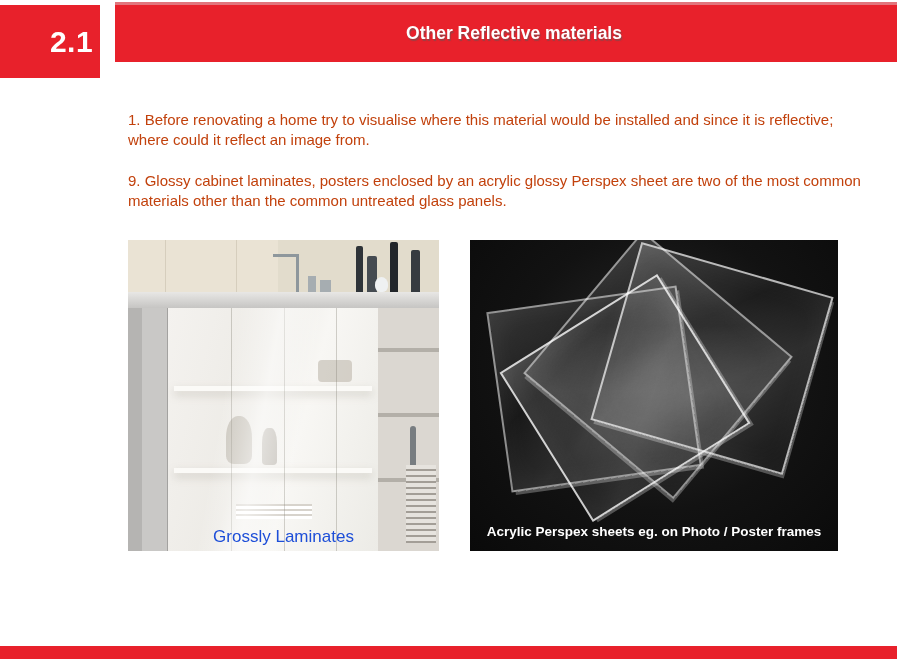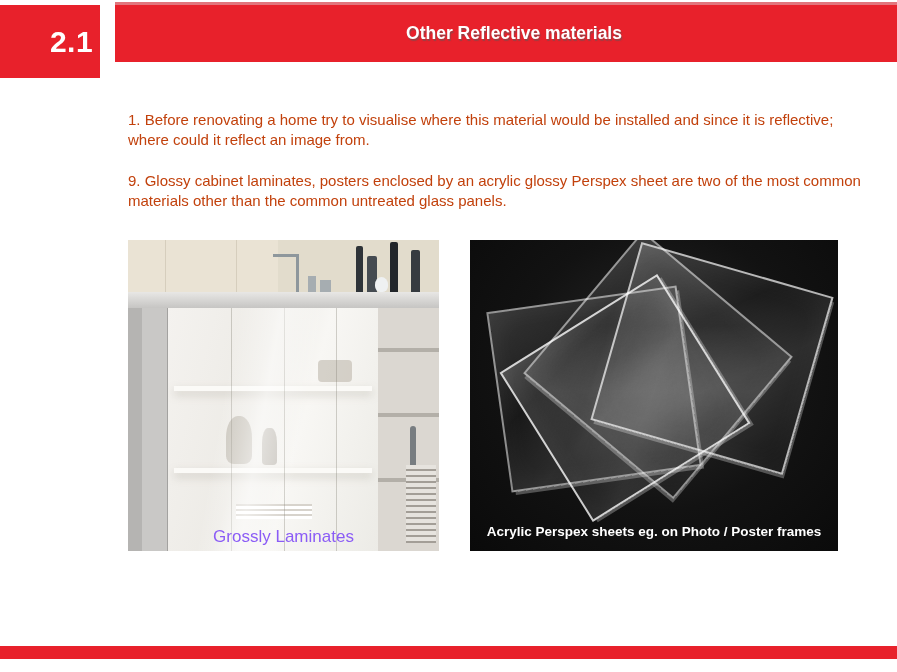--- a/index.html
+++ b/index.html
@@ -78,21 +78,21 @@
   .lp-books { position:absolute; left:68px; top:196px; width:76px; height:15px;
               background:repeating-linear-gradient(0deg,#ffffff 0 3px,#d7d3cc 3px 5px); }
   .lp-open { position:absolute; left:250px; top:68px; width:61px; height:243px; background:#dbd7d1; }
   .lp-oshelf { position:absolute; left:0; width:61px; height:4px; background:#b3afa8; }
   .os1{ top:40px; } .os2{ top:105px; } .os3{ top:170px; }
   .lp-handle { position:absolute; left:32px; top:118px; width:6px; height:42px;
                background:#787d81; border-radius:3px; }
   .lp-stack { position:absolute; left:28px; right:3px; bottom:8px; height:78px;
               background:repeating-linear-gradient(0deg,#a39e97 0 2px,#e6e3de 2px 6px); }
   .lp-caption { position:absolute; left:0; bottom:4px; width:100%; text-align:center;
-                font-size:17px; color:#8b5cf6; }
+                font-size:17px; color:#1d4ed8; }
 
   
   .photo-right {
     position:absolute; left:470px; top:240px; width:368px; height:311px;
     background:radial-gradient(ellipse at 52% 42%, #2a2a2a 0%, #121212 55%, #0a0a0a 100%);
     overflow:hidden;
   }
   .sheet {
     position:absolute; border:2px solid rgba(255,255,255,0.5);
     background:linear-gradient(140deg, rgba(255,255,255,0.16) 0%, rgba(255,255,255,0.03) 35%,

